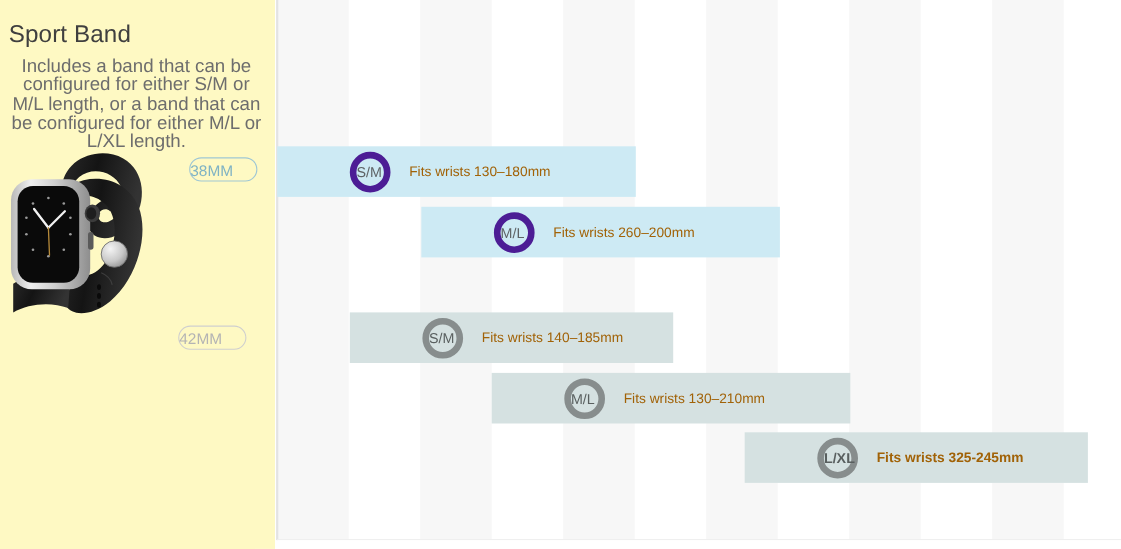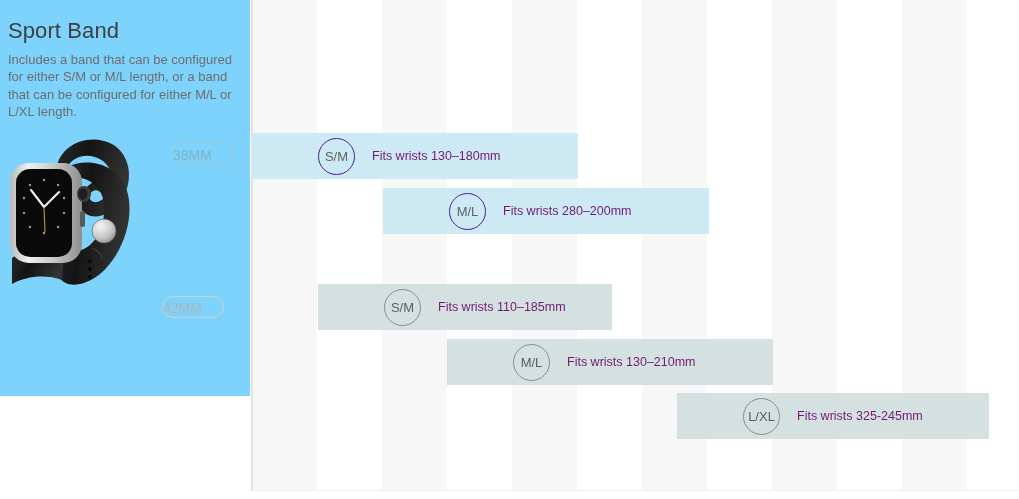--- a/index.html
+++ b/index.html
@@ -50,40 +50,41 @@
     background: #efefef;
     z-index: 1;
   }
 
   
   #info-column {
     position: absolute;
     left: 0;
     top: 0;
     width: 250px;
-    height: 396px;
+    height: 499px;
     z-index: 3;
-    background: #7dd3fc;
+    background: #fef9c3;
+    text-align: center;
   }
   #page-title {
     position: absolute;
     left: 8px;
     top: 18px;
     font-size: 22px;
     font-weight: 400;
     color: #3f3f3f;
     letter-spacing: 0.1px;
     margin: 0;
   }
   #page-description {
     position: absolute;
     left: 8px;
     top: 51px;
     width: 232px;
-    font-size: 13px;
+    font-size: 17px;
     line-height: 17.3px;
     color: #6d6d6d;
     margin: 0;
   }
 
   
   #product-image {
     position: absolute;
     left: 4px;
     top: 128px;
@@ -119,38 +120,37 @@
     display: flex;
     align-items: center;
   }
   .range-bar.blue  { background: #cdeaf4; }
   .range-bar.green { background: #d5e1e1; }
 
   .size-circle {
     width: 37px;
     height: 37px;
     border-radius: 50%;
-    border: 1px solid #4c1d95;
+    border: 6px solid #4c1d95;
     box-sizing: border-box;
     display: flex;
     align-items: center;
-    justify-content: center;
     font-size: 13px;
     color: #5e6365;
     flex: 0 0 auto;
     margin-left: 66px;
     background: transparent;
   }
   .range-bar.green .size-circle {
     border-color: #878d8d;
     color: #595f5f;
   }
   .range-label {
     font-size: 12.5px;
-    color: #701a75;
+    color: #a16207;
     margin-left: 17px;
     white-space: nowrap;
   }
 </style>
 </head>
 <body>
 
 <div id="band-grid">
     <div class="grid-band" style="left: 0px; width: 65px;"></div>
     <div class="grid-band" style="left: 130px; width: 65px;"></div>
@@ -252,35 +252,35 @@
   <div class="size-circle">
     <span>S/M</span>
   </div>
   <div class="range-label">Fits wrists 130–180mm</div>
 </div>
 
 <div class="range-bar blue" style="left: 383px; top: 188px; width: 326px; background: rgb(205, 234, 244);">
   <div class="size-circle">
     <span>M/L</span>
   </div>
-  <div class="range-label">Fits wrists 280–200mm</div>
+  <div class="range-label">Fits wrists 260–200mm</div>
 </div>
 
 <div class="range-bar green" style="left: 318px; top: 284px; width: 294px; background: rgb(213, 225, 225);">
   <div class="size-circle">
     <span>S/M</span>
   </div>
-  <div class="range-label">Fits wrists 110–185mm</div>
+  <div class="range-label">Fits wrists 140–185mm</div>
 </div>
 
 <div class="range-bar green" style="left: 447px; top: 339px; width: 326px; background: rgb(213, 225, 225);">
   <div class="size-circle">
     <span>M/L</span>
   </div>
   <div class="range-label">Fits wrists 130–210mm</div>
 </div>
 
-<div class="range-bar green" style="left: 677px; top: 393px; width: 312px; background: rgb(213, 225, 225);">
+<div class="range-bar green" style="left: 677px; top: 393px; width: 312px; background: rgb(213, 225, 225); font-weight: bold;">
   <div class="size-circle">
     <span>L/XL</span>
   </div>
   <div class="range-label">Fits wrists 325-245mm</div>
 </div>
 
 </body></html>

